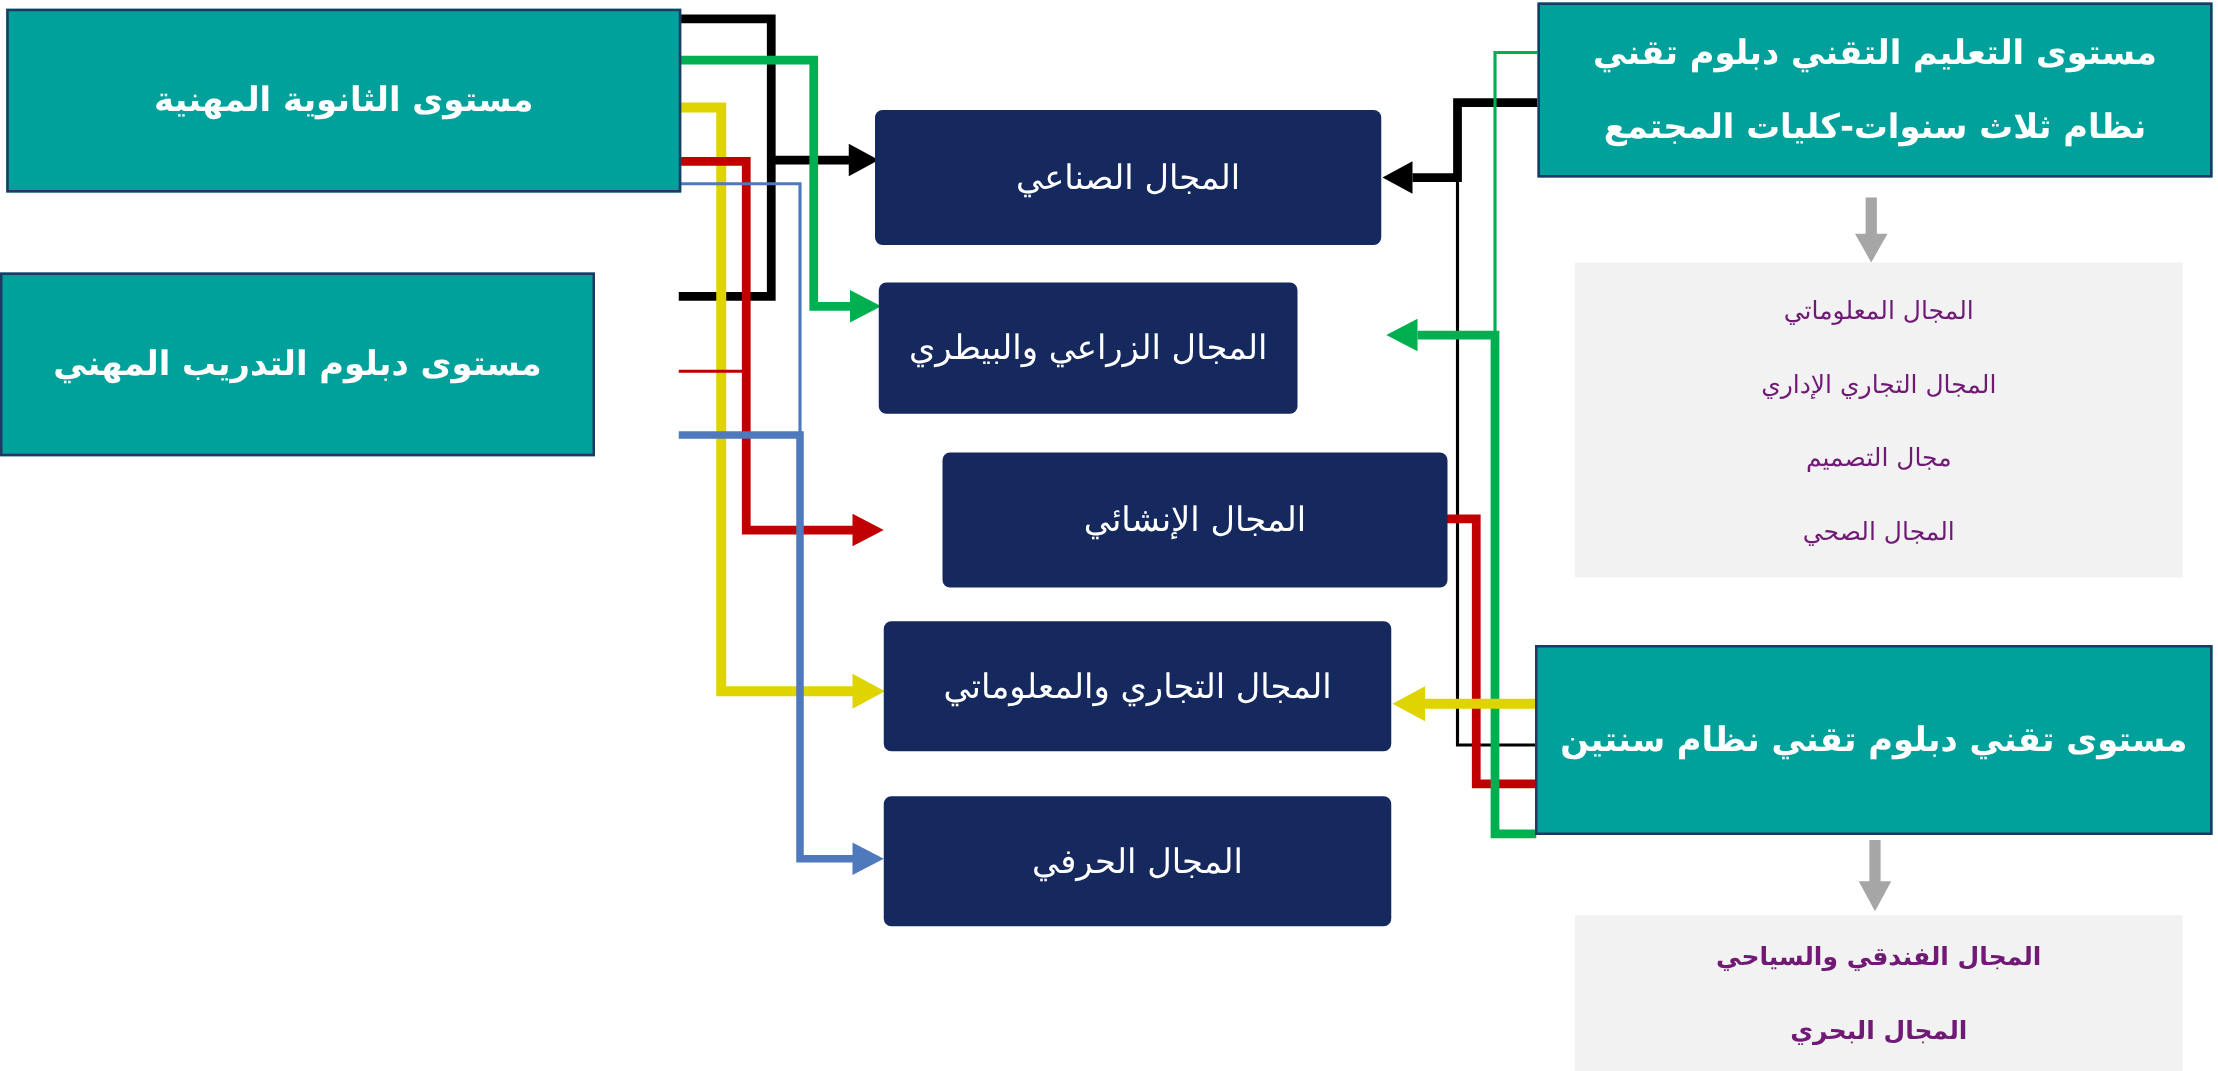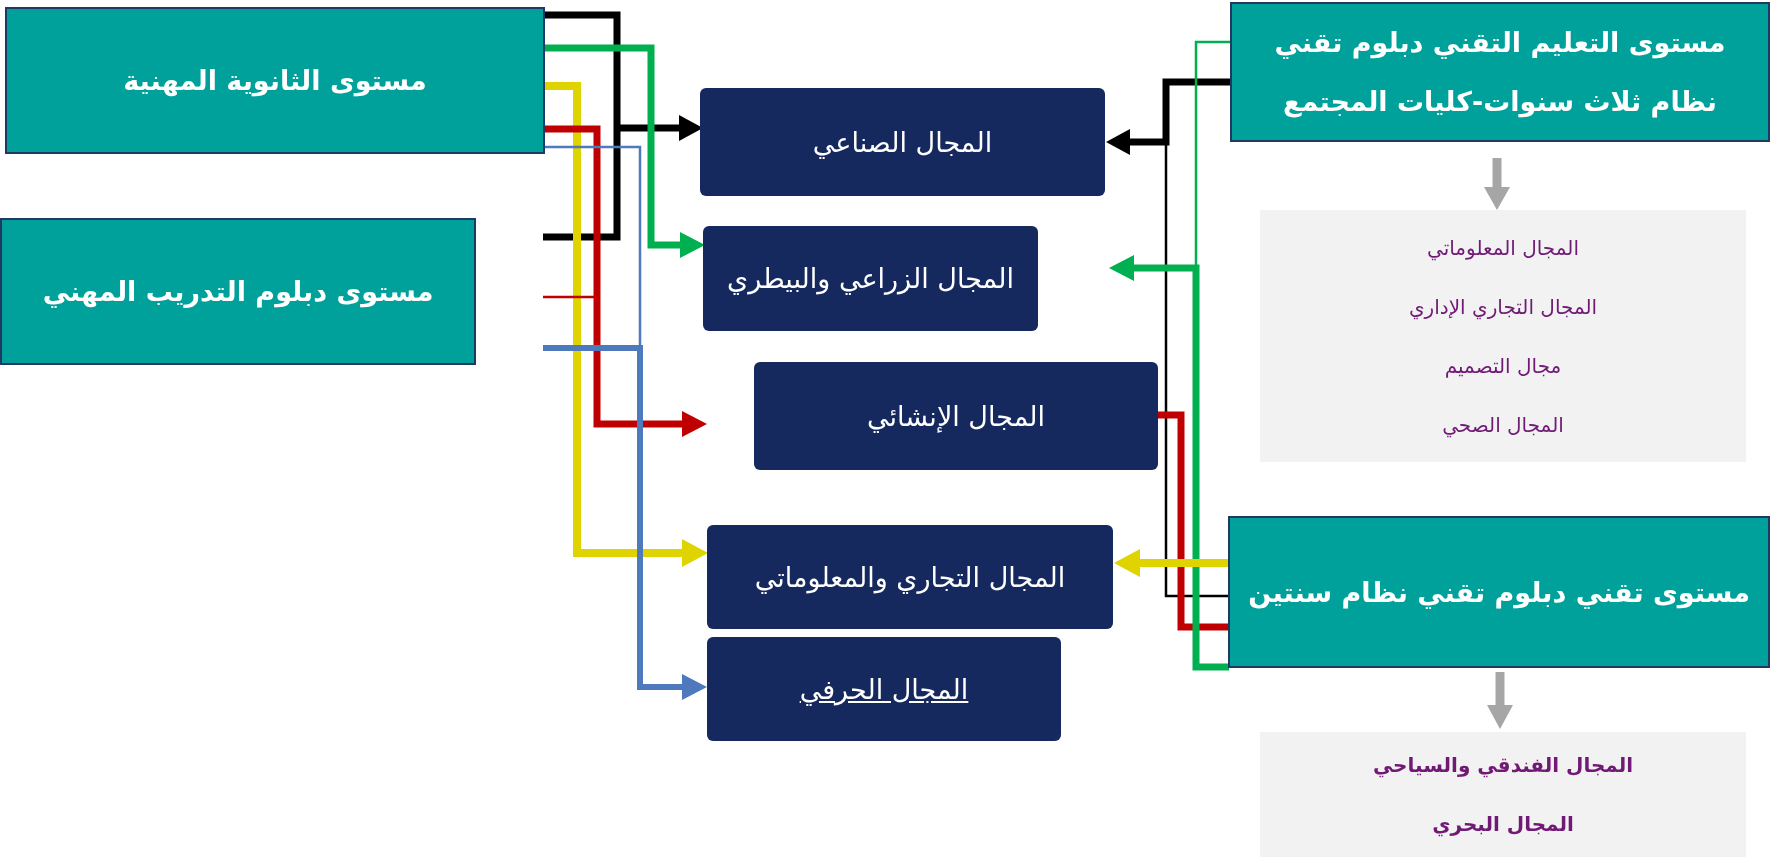--- a/index.html
+++ b/index.html
@@ -87,24 +87,24 @@
 
   <div class="box navy" style="left:700px;top:88px;width:405px;height:108px;">
     <div>المجال الصناعي</div>
   </div>
   <div class="box navy" style="left:703px;top:226px;width:335px;height:105px;">
     <div>المجال الزراعي والبيطري</div>
   </div>
   <div class="box navy" style="left:706px;top:362px;width:404px;height:108px;margin-left:48px;">
     <div>المجال الإنشائي</div>
   </div>
-  <div class="box navy" style="left:707px;top:525px;width:406px;height:104px;">
+  <div class="box navy" style="left:707px;top:497px;width:406px;height:104px;">
     <div>المجال التجاري والمعلوماتي</div>
   </div>
-  <div class="box navy" style="left:707px;top:637px;width:354px;height:104px;text-decoration:underline;">
+  <div class="box navy" style="left:707px;top:637px;width:406px;height:104px;">
     <div>المجال الحرفي</div>
   </div>
 
   <div class="box teal" style="left:1230px;top:2px;width:540px;height:140px;">
     <div class="ln">مستوى التعليم التقني دبلوم تقني</div>
     <div class="ln">نظام ثلاث سنوات-كليات المجتمع</div>
   </div>
 
   <div class="box grayb" style="left:1260px;top:210px;width:486px;height:252px;padding:8px 10px;">
     <div class="fld">المجال المعلوماتي</div>

